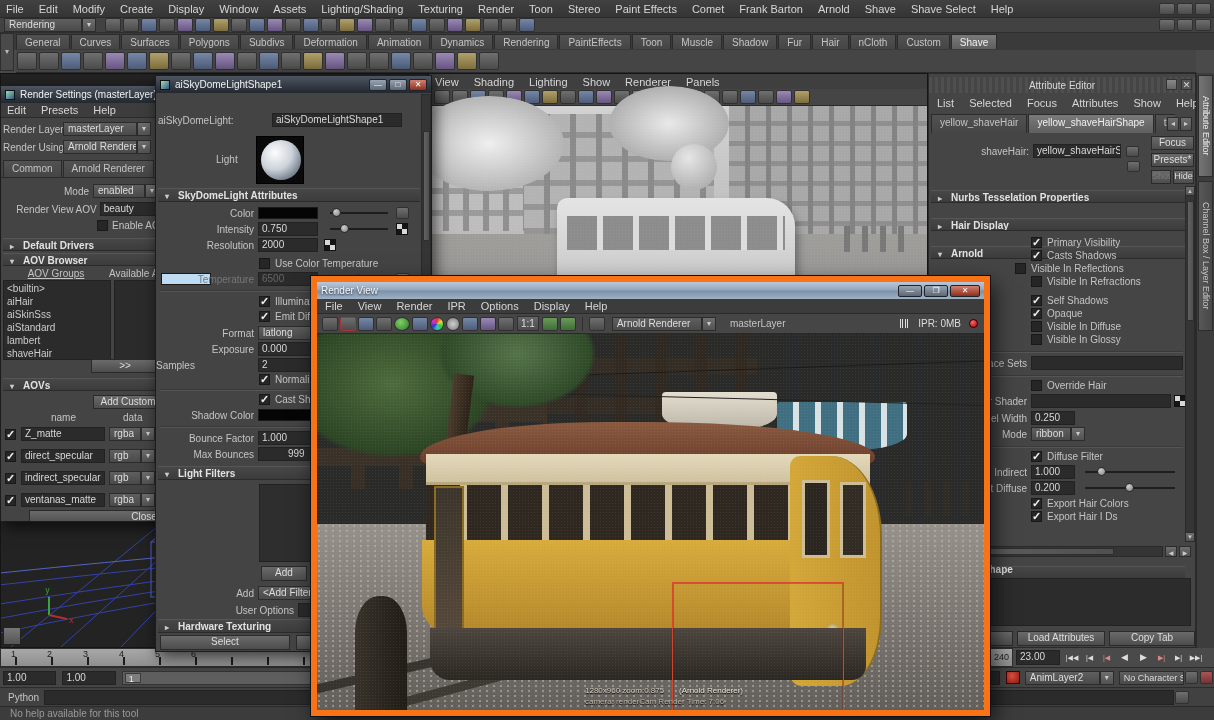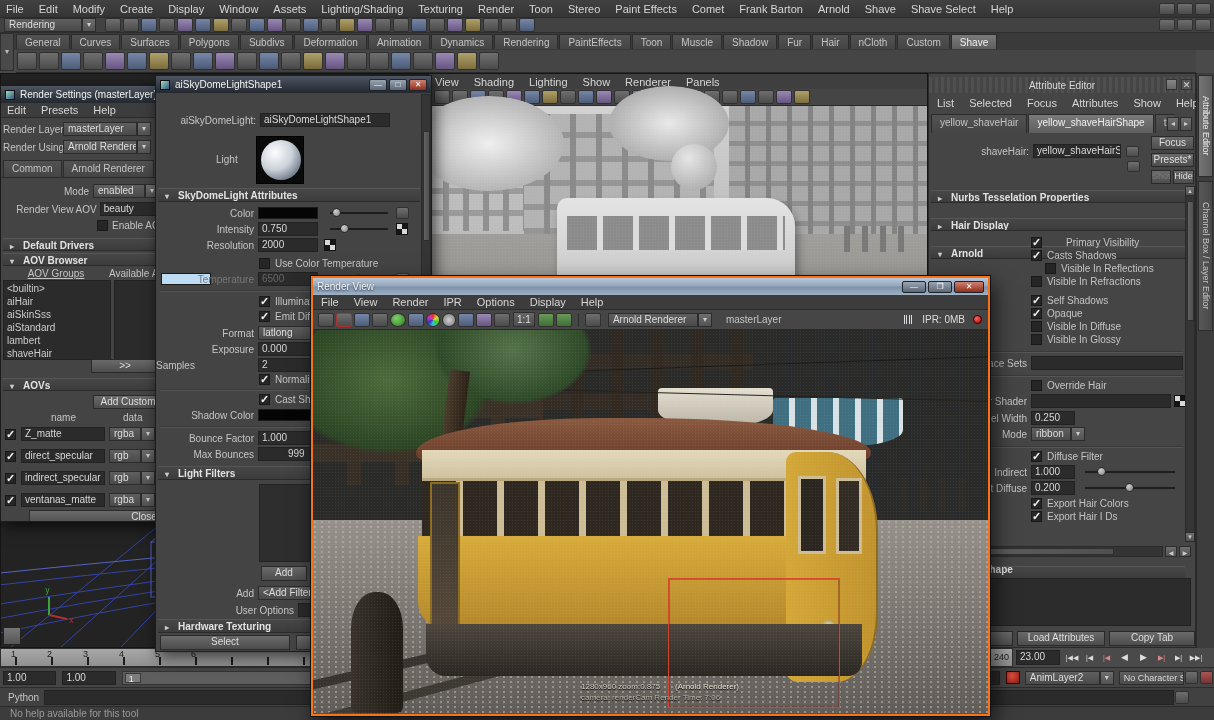--- a/index.html
+++ b/index.html
@@ -282,27 +282,27 @@
   <span class="abs btn" style="left:222px;top:79px;width:43px;height:14px;">Presets*</span>
   <span class="abs btn dis" style="left:222px;top:96px;width:20px;height:14px;font-size:9px;">Show</span>
   <span class="abs btn" style="left:244px;top:96px;width:21px;height:14px;font-size:9px;">Hide</span>
 
   <div class="abs sect" style="left:2px;top:116px;width:254px;height:13px;">Nurbs Tesselation Properties</div>
   <div class="abs sect" style="left:2px;top:131px;width:254px;height:13px;">Hair Display</div>
   <div class="abs sect open" style="left:2px;top:146px;width:254px;height:13px;">Arnold</div>
 
   <div class="abs row" style="left:102px;top:163px;">
       <span class="cb on"></span>
-      <span class="lbl" style="padding-left:24px;">Primary Visibility</span>
+      <span class="lbl" style="margin-left:5px;">Primary Visibility</span>
     </div>
   <div class="abs row" style="left:102px;top:176px;">
       <span class="cb on"></span>
       <span class="lbl" style="margin-left:5px;">Casts Shadows</span>
     </div>
-  <div class="abs row" style="left:116px;top:189px;">
+  <div class="abs row" style="left:86px;top:189px;">
       <span class="cb"></span>
       <span class="lbl" style="margin-left:5px;">Visible In Reflections</span>
     </div>
   <div class="abs row" style="left:102px;top:202px;">
       <span class="cb"></span>
       <span class="lbl" style="margin-left:5px;">Visible In Refractions</span>
     </div>
 
   <div class="abs row" style="left:102px;top:221px;">
       <span class="cb on"></span>
@@ -492,21 +492,21 @@
   <div class="wtitle">
     <span class="ticon"></span>
     <span>aiSkyDomeLightShape1</span>
     <span style="margin-left:auto;display:flex;">
       <span class="wbtn">—</span>
       <span class="wbtn">□</span>
       <span class="wbtn close">✕</span>
     </span>
   </div>
   <div class="row" style="margin:20px 2px 0;">
-    <span class="lbl" style="width:98px;text-align:right;margin-right:4px;">aiSkyDomeLight:</span>
+    <span class="lbl" style="width:98px;margin-right:16px;">aiSkyDomeLight:</span>
     <span class="fld" style="width:130px;">aiSkyDomeLightShape1</span>
   </div>
   <span class="lbl abs" style="left:60px;top:78px;">Light</span>
   <div class="abs" style="left:100px;top:60px;width:48px;height:48px;background:#0a0a0a;border:1px solid #000;">
     <div style="position:absolute;left:4px;top:3px;width:40px;height:40px;border-radius:50%;background:radial-gradient(circle at 35% 32%,#fdfdfd,#ccd2da 45%,#707b89 78%,#222830);"></div>
   </div>
   <div class="sect open" style="position:absolute;left:2px;top:112px;width:262px;height:14px;">SkyDomeLight Attributes</div>
 
   <div class="abs row" style="left:0;top:130px;width:270px;">
     <span class="lbl" style="width:98px;text-align:right;margin-right:4px;">Color</span>
@@ -601,21 +601,21 @@
     <span class="fld" style="width:118px;"></span>
   </div>
   <div class="sect" style="position:absolute;left:2px;top:543px;width:262px;height:14px;">Hardware Texturing</div>
   <span class="btn" style="position:absolute;left:4px;top:559px;width:130px;height:15px;">Select</span>
   <span class="btn" style="position:absolute;left:140px;top:559px;width:130px;height:15px;"></span>
   <div class="scroll" style="left:265px;top:18px;width:10px;height:557px;">
       <div class="thumb" style="left:1px;top:36px;width:7px;height:110px;"></div>
     </div>
 </div>
 
-<div class="win" style="left:311px;top:276px;width:679px;height:440px;z-index:50;border:2px solid #f97316;box-shadow:0 0 0 1px #0c1218, 4px 8px 20px rgba(0,0,0,.7);background:#0369a1;">
+<div class="win" style="left:311px;top:276px;width:679px;height:440px;z-index:50;border:6px solid #f97316;box-shadow:0 0 0 1px #0c1218, 4px 8px 20px rgba(0,0,0,.7);background:#8b5cf6;">
   <div style="height:17px;background:linear-gradient(#b9c7d8 0%,#93a7bd 48%,#7b91a9 52%,#9fb1c4 100%);display:flex;align-items:center;padding:0 4px;color:#15222e;font-size:10px;">
     <span class="ticon" style="background:linear-gradient(135deg,#dde,#446);"></span>
     <span style="color:#f4f8fc;text-shadow:0 1px 2px #334;">Render View</span>
     <span style="margin-left:auto;display:flex;">
       <span class="wbtn" style="width:24px;">—</span>
       <span class="wbtn" style="width:24px;">❐</span>
       <span class="wbtn close" style="width:30px;">✕</span>
     </span>
   </div>
   <div class="row" style="height:15px;background:#3c3c3c;border-bottom:1px solid #2b2b2b;padding-left:8px;">

